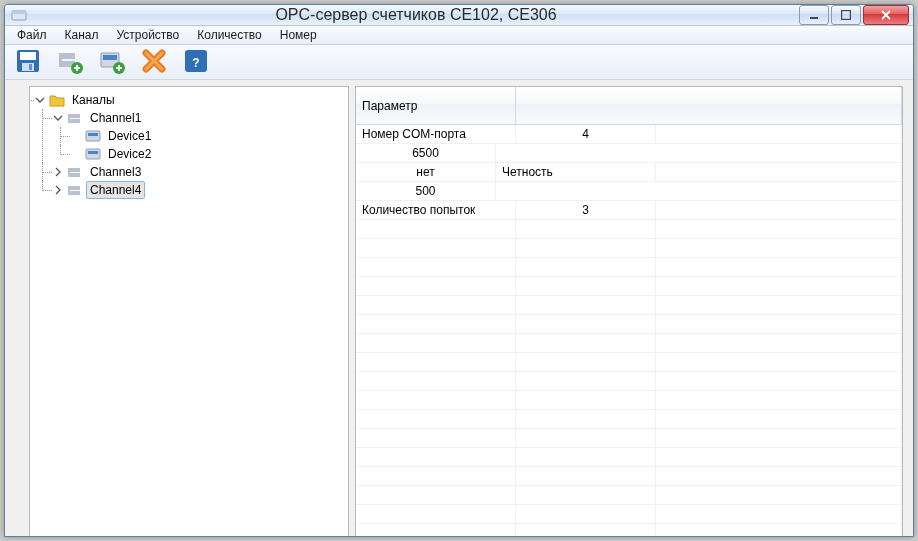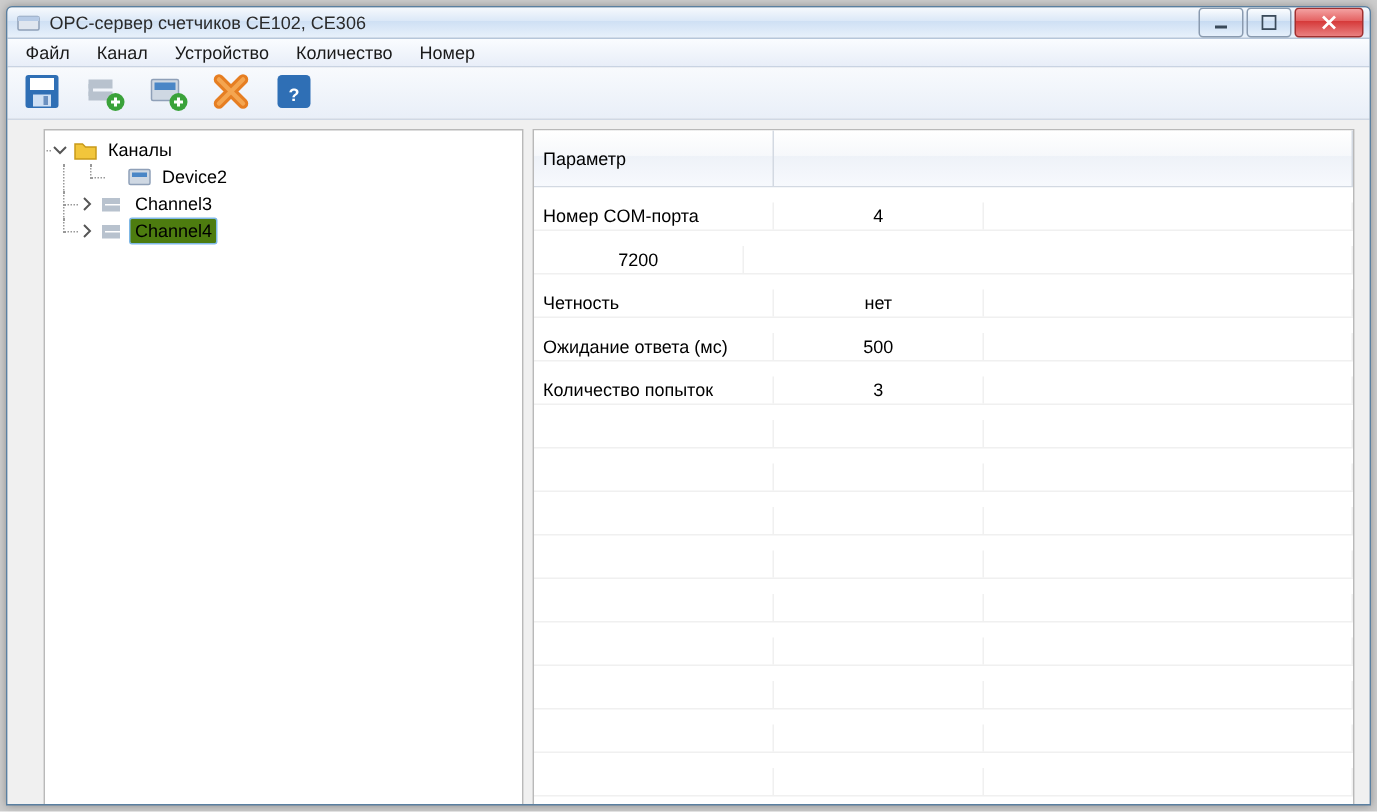--- a/index.html
+++ b/index.html
@@ -2,21 +2,21 @@
 <html><head>
 <meta charset="utf-8">
 <style>
 * { box-sizing: border-box; margin: 0; padding: 0; font-family: "Segoe UI", Tahoma, sans-serif; font-size: 12px; }
 body { background: #ccc; padding: 4px; }
 
 
 .window { width: 910px; height: 533px; background: #f0f0f0; border: 1px solid #5a7fa0; border-radius: 4px 4px 0 0; box-shadow: 0 0 6px rgba(0,0,0,.3); display: flex; flex-direction: column; overflow: hidden; }
 .titlebar { height: 28px; background: linear-gradient(#f6f9fd,#dbe8f7 45%,#cfe0f4 46%,#e8f1fb); display: flex; align-items: center; padding: 0 4px 0 6px; border-bottom: 1px solid #b6c6da; }
 .titlebar .app-icon { width: 16px; height: 16px; margin-right: 6px; display: flex; align-items: center; justify-content: center; }
-.titlebar .title { color: #2a2a2a; flex: 1; font-size: 12px; }
+.titlebar .title { color: #2a2a2a; flex: 1; font-size: 16px; text-align: center; }
 .win-btns { display: flex; gap: 2px; }
 .win-btn { width: 30px; height: 20px; border: 1px solid #8a9bb0; border-radius: 3px; background: linear-gradient(#fbfdff,#d7e5f5 45%,#c7dbf2 46%,#e6f0fb); display: flex; align-items: center; justify-content: center; cursor: default; }
 .win-btn.close { width: 46px; background: linear-gradient(#f3a1a1,#e46060 45%,#d63a3a 46%,#e98080); border-color: #a03030; color: #fff; }
 .win-btn svg { display: block; }
 
 
 .menubar { height: 22px; background: linear-gradient(#fafcff,#e8eef8); border-bottom: 1px solid #c9d3e2; display: flex; align-items: center; padding: 0 4px; gap: 2px; }
 .menu-item { padding: 2px 8px; color: #1a1a1a; }
 
 
@@ -33,28 +33,28 @@
 .tree ul { list-style: none; padding-left: 18px; }
 .tree > ul { padding-left: 2px; }
 .tree li { position: relative; }
 .tree li::before { content: ""; position: absolute; left: -12px; top: 0; bottom: 0; border-left: 1px dotted #999; }
 .tree li:last-child::before { bottom: calc(100% - 10px); }
 .tree .row { display: flex; align-items: center; height: 18px; gap: 3px; white-space: nowrap; }
 .tree .row::before { content: ""; position: absolute; left: -12px; top: 9px; width: 10px; border-top: 1px dotted #999; }
 .tree .twisty { width: 12px; height: 12px; display: flex; align-items: center; justify-content: center; cursor: default; margin-left: -2px; }
 .tree .twisty svg { display: block; }
 .tree .node-label { padding: 1px 3px; border: 1px solid transparent; border-radius: 2px; }
-.tree .selected > .row .node-label { background: #4d7c0f; border-color: #7fb8e6; text-align: center; }
+.tree .selected > .row .node-label { background: #e5e5e5; border-color: #7fb8e6; text-align: center; }
 .node-icon { width: 16px; height: 16px; display: flex; align-items: center; justify-content: center; }
 
 
 .grid-header { display: flex; height: 38px; background: linear-gradient(#ffffff,#f6f8fb 45%,#eef2f8 46%,#f7f9fd); border-bottom: 1px solid #d3d9e2; }
 .grid-header .col { border-right: 1px solid #d3d9e2; display: flex; align-items: center; }
 .grid-body { flex: 1; overflow: auto; background: #fff; }
-.grid-row { display: flex; height: 19px; align-items: center; border-bottom: 1px solid #f0f0f0; margin-top: 10px; }
+.grid-row { display: flex; height: 19px; align-items: center; border-bottom: 1px solid #f0f0f0; }
 .grid-row .cell { border-right: 1px solid #f0f0f0; height: 100%; display: flex; align-items: center; }
 .col-param { width: 160px; padding-left: 6px; justify-content: flex-start; }
 .col-value { width: 140px; justify-content: center; text-align: center; }
 .col-rest { flex: 1; }
 
 
 .ic-blue { fill: #2f6fb5; }
 .ic-green { fill: #3aa23a; }
 </style>
 </head>
@@ -163,21 +163,48 @@
                 </span>
                 <span class="node-icon">
                   <svg width="16" height="16">
                     <path d="M1 4 L6 4 L8 6 L15 6 L15 14 L1 14 Z" fill="#f2c63b" stroke="#c99a1a"></path>
                   </svg>
                 </span>
                 <span class="node-label">Каналы</span>
               </div>
               <ul>
                 <li>
+                  <div class="row">
+                    <span class="twisty">
+                      <svg width="10" height="10">
+                        <path d="M1 3 L5 7 L9 3" fill="none" stroke="#555" stroke-width="1.3"></path>
+                      </svg>
+                    </span>
+                    <span class="node-icon">
+                      <svg width="16" height="16">
+                        <rect x="1" y="4" width="12" height="4" fill="#b8c2ce"></rect>
+                        <rect x="1" y="9" width="12" height="4" fill="#b8c2ce"></rect>
+                        <rect x="1" y="6" width="2" height="5" fill="#b8c2ce"></rect>
+                      </svg>
+                    </span>
+                    <span class="node-label">Channel1</span>
+                  </div>
                   <ul>
+                    <li>
+                      <div class="row">
+                        <span class="twisty" style="width:12px"></span>
+                        <span class="node-icon">
+                          <svg width="16" height="16">
+                            <rect x="1" y="3" width="14" height="10" rx="1" fill="#cfd8e3" stroke="#8fa0b8"></rect>
+                            <rect x="3" y="5" width="10" height="3" fill="#4a86c6"></rect>
+                          </svg>
+                        </span>
+                        <span class="node-label">Device1</span>
+                      </div>
+                    </li>
                     <li>
                       <div class="row">
                         <span class="twisty" style="width:12px"></span>
                         <span class="node-icon">
                           <svg width="16" height="16">
                             <rect x="1" y="3" width="14" height="10" rx="1" fill="#cfd8e3" stroke="#8fa0b8"></rect>
                             <rect x="3" y="5" width="10" height="3" fill="#4a86c6"></rect>
                           </svg>
                         </span>
                         <span class="node-label">Device2</span>
@@ -230,30 +257,29 @@
         <div class="col col-param">Параметр</div>
         <div class="col col-rest"></div>
       </div>
       <div class="grid-body" id="grid-body">
           <div class="grid-row">
             <div class="cell col-param">Номер COM-порта</div>
             <div class="cell col-value">4</div>
             <div class="cell col-rest"></div>
           </div>
           <div class="grid-row">
-            <div class="cell col-value">7200</div>
-            <div class="cell col-rest"></div>
-          </div>
-          <div class="grid-row">
+            <div class="cell col-value">6500</div>
+            <div class="cell col-rest"></div>
+          </div>
+          <div class="grid-row">
+            <div class="cell col-value">нет</div>
             <div class="cell col-param">Четность</div>
-            <div class="cell col-value">нет</div>
-            <div class="cell col-rest"></div>
-          </div>
-          <div class="grid-row">
-            <div class="cell col-param">Ожидание ответа (мс)</div>
+            <div class="cell col-rest"></div>
+          </div>
+          <div class="grid-row">
             <div class="cell col-value">500</div>
             <div class="cell col-rest"></div>
           </div>
           <div class="grid-row">
             <div class="cell col-param">Количество попыток</div>
             <div class="cell col-value">3</div>
             <div class="cell col-rest"></div>
           </div>
           <div class="grid-row">
             <div class="cell col-param"></div>

